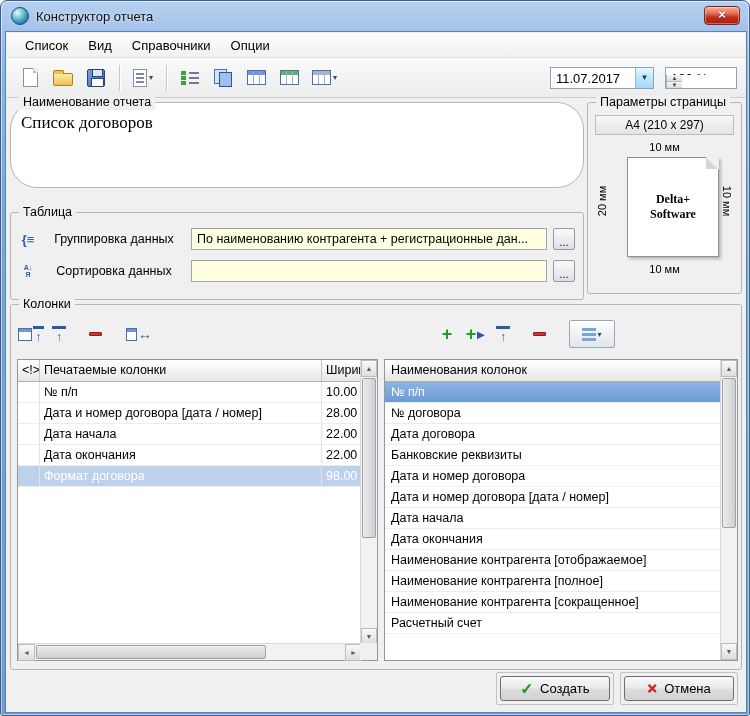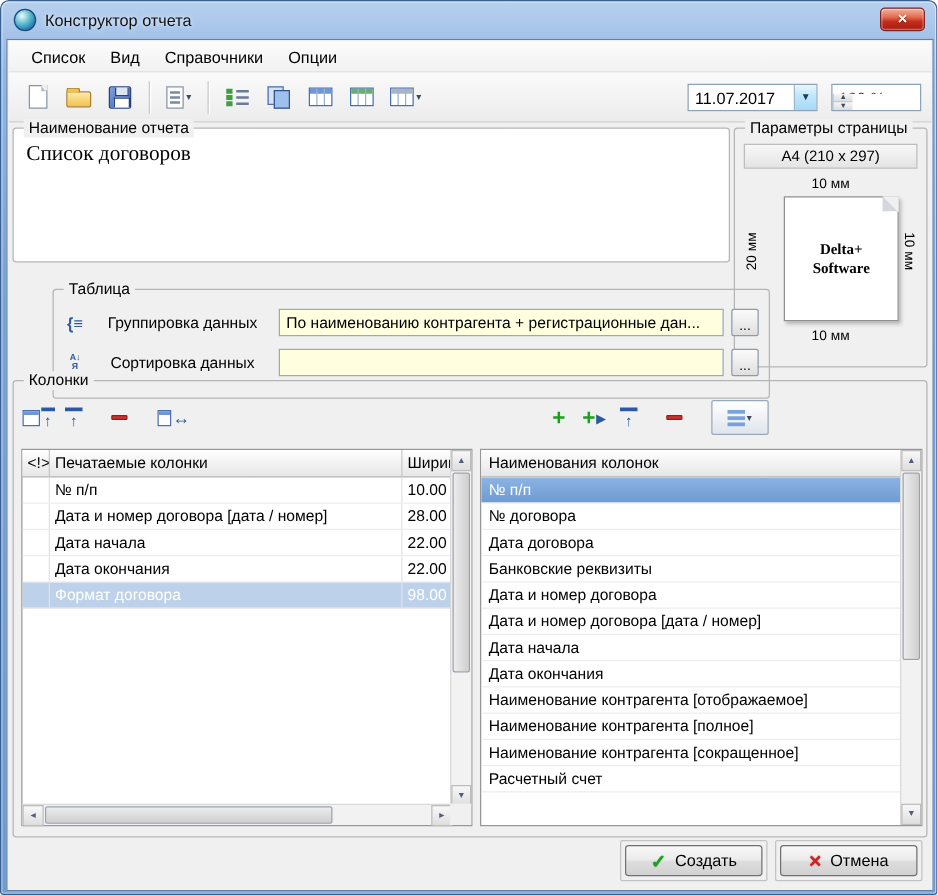--- a/index.html
+++ b/index.html
@@ -89,21 +89,21 @@
   .spin-col { width:16px; display:flex; flex-direction:column; border-left:1px solid #9db9d0; }
   .spin-btn { flex:1; display:flex; align-items:center; justify-content:center;
     background:linear-gradient(#f5f5f5,#dcdcdc); border-bottom:1px solid #bcbcbc; font-size:6px; color:#3c4a5e; }
   .spin-btn:last-child { border-bottom:none; }
 
   
   .groupbox { position:absolute; border:1px solid #b5b5b5; border-radius:3px; }
   .gb-label { position:absolute; top:-8px; left:8px; background:#f0f0f0; padding:0 4px;
     font-size:12.5px; line-height:15px; z-index:3; }
 
-  .gb-report { left:4px; top:70px; width:574px; height:108px; background:#fff; }
+  .gb-report { left:4px; top:70px; width:574px; height:86px; background:#fff;border-radius:27px; }
   .report-text { padding:10px 10px; font-family:"Liberation Serif", serif; font-size:17px; }
 
   .gb-page { left:581px; top:70px; width:155px; height:192px; }
   .pp-format { position:absolute; left:7px; right:7px; top:12px; height:20px;
     background:linear-gradient(#f7f7f7,#e4e4e4); border:1px solid #bdbdbd;
     display:flex; align-items:center; justify-content:center; font-size:12px; }
   .pp-mtop { position:absolute; top:38px; left:0; right:0; text-align:center; font-size:11px; }
   .pp-mbottom { position:absolute; top:160px; left:0; right:0; text-align:center; font-size:11px; }
   .pp-mleft { position:absolute; left:-6px; top:92px; width:40px; text-align:center; font-size:11px;
     transform:rotate(-90deg); }
@@ -112,21 +112,21 @@
   .pp-page { position:absolute; left:39px; top:54px; width:92px; height:100px; background:#fff;
     border:1px solid #8f8f8f; box-shadow:2px 2px 3px rgba(0,0,0,.25);
     display:flex; flex-direction:column; align-items:center; justify-content:center; }
   .pp-page::before { content:""; position:absolute; top:-1px; right:-1px;
     border-top:13px solid #f0f0f0; border-left:13px solid transparent; }
   .pp-page::after { content:""; position:absolute; top:-1px; right:-1px;
     border-bottom:12px solid #d4d8de; border-right:12px solid transparent; margin-right:1px; }
   .pp-wm { font-family:"Liberation Serif", serif; font-weight:bold; font-size:12px; line-height:15px;
     text-align:center; }
 
-  .gb-table { left:4px; top:199px; width:574px; height:88px;margin-left:32px; }
+  .gb-table { left:4px; top:180px; width:574px; height:88px; }
   .tg-row { position:absolute; left:8px; right:8px; height:24px; display:flex; align-items:center; gap:6px; }
   .tg-row.r1 { top:14px; } .tg-row.r2 { top:46px; }
   .tg-icon { width:18px; height:18px; display:flex; align-items:center; justify-content:center;
     color:#2c5aa0; font-weight:bold; font-size:13px; flex:0 0 auto; }
   .tg-label { width:142px; font-size:12.5px; flex:0 0 auto;text-align:center; }
   .tg-input { flex:1; height:22px; background:#ffffdf; border:1px solid #9aa8b8;
     padding:3px 5px; font-size:12.5px; white-space:nowrap; overflow:hidden; }
   .tg-browse { width:22px; height:22px; border:1px solid #8e9aa8; border-radius:2px;
     background:linear-gradient(#fbfbfb,#dfdfdf); display:flex; align-items:flex-end;
     justify-content:center; font-size:11px; line-height:14px; }

